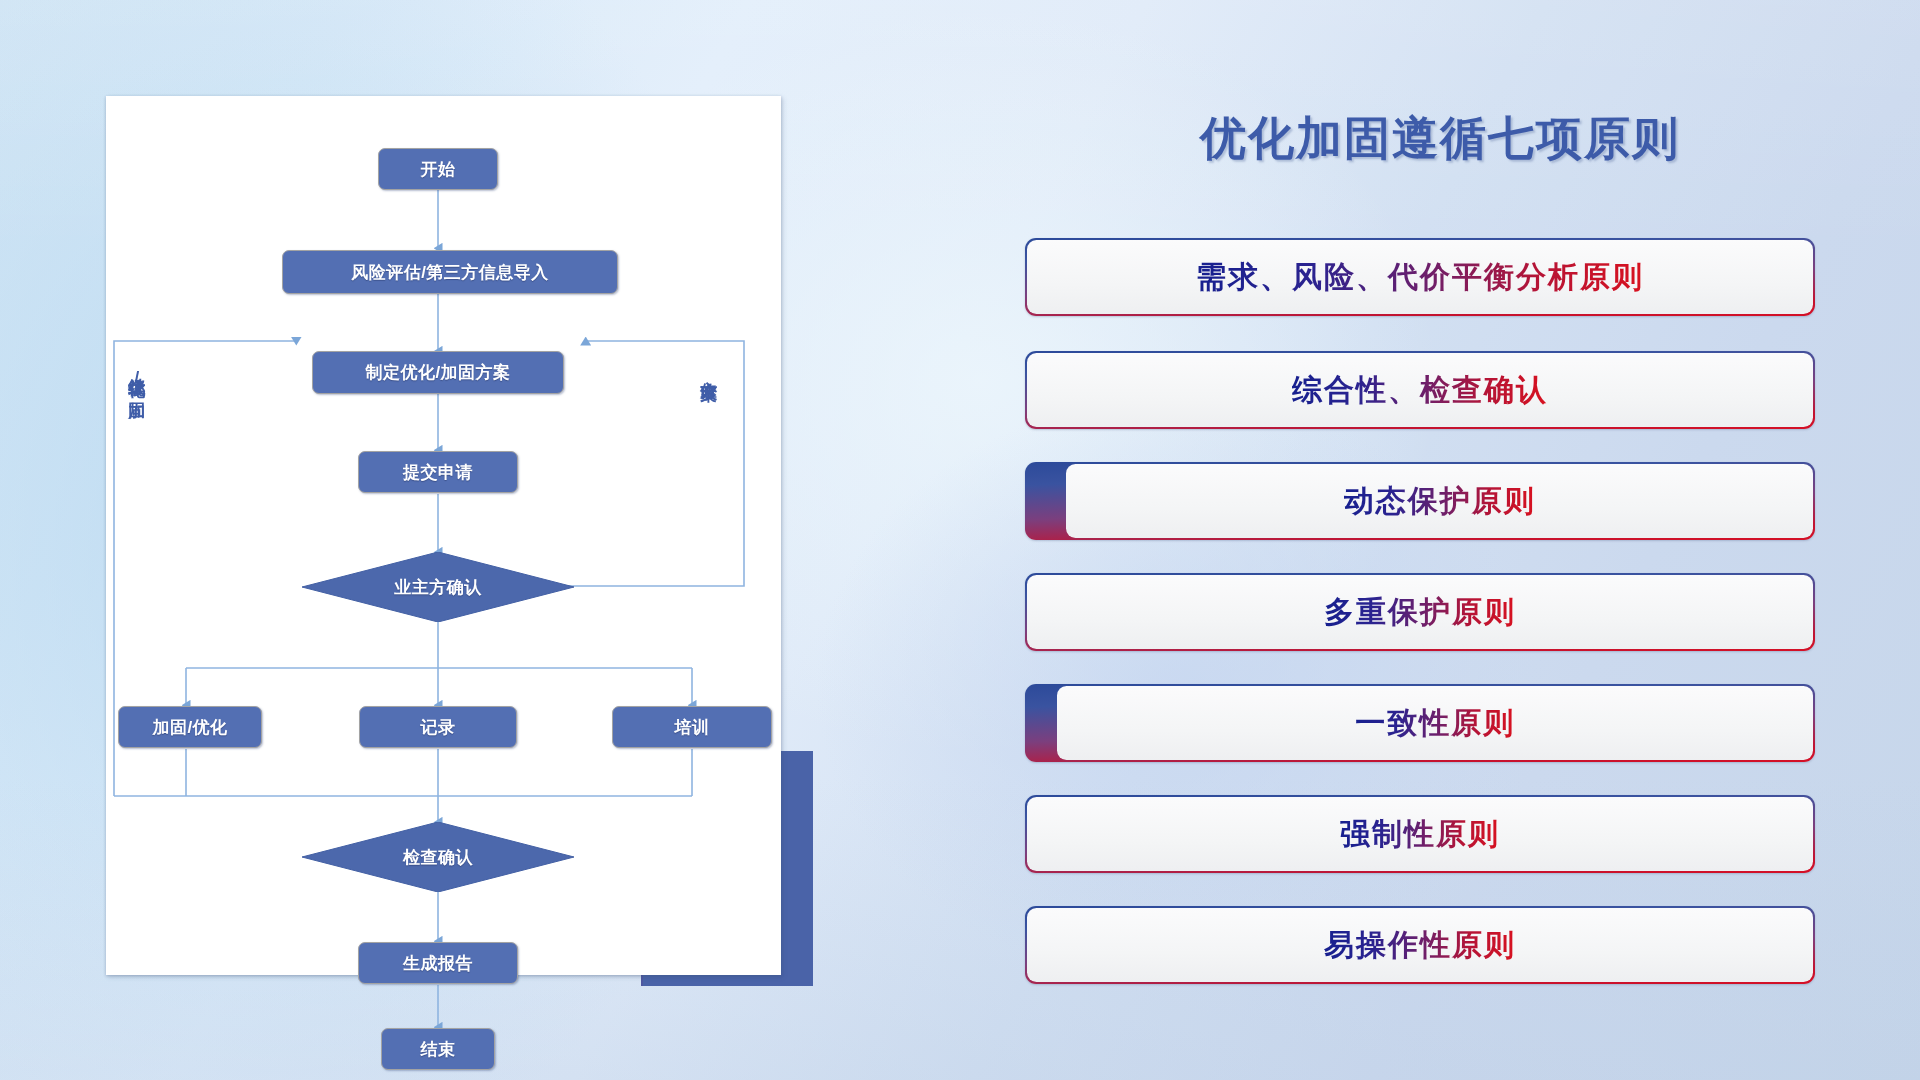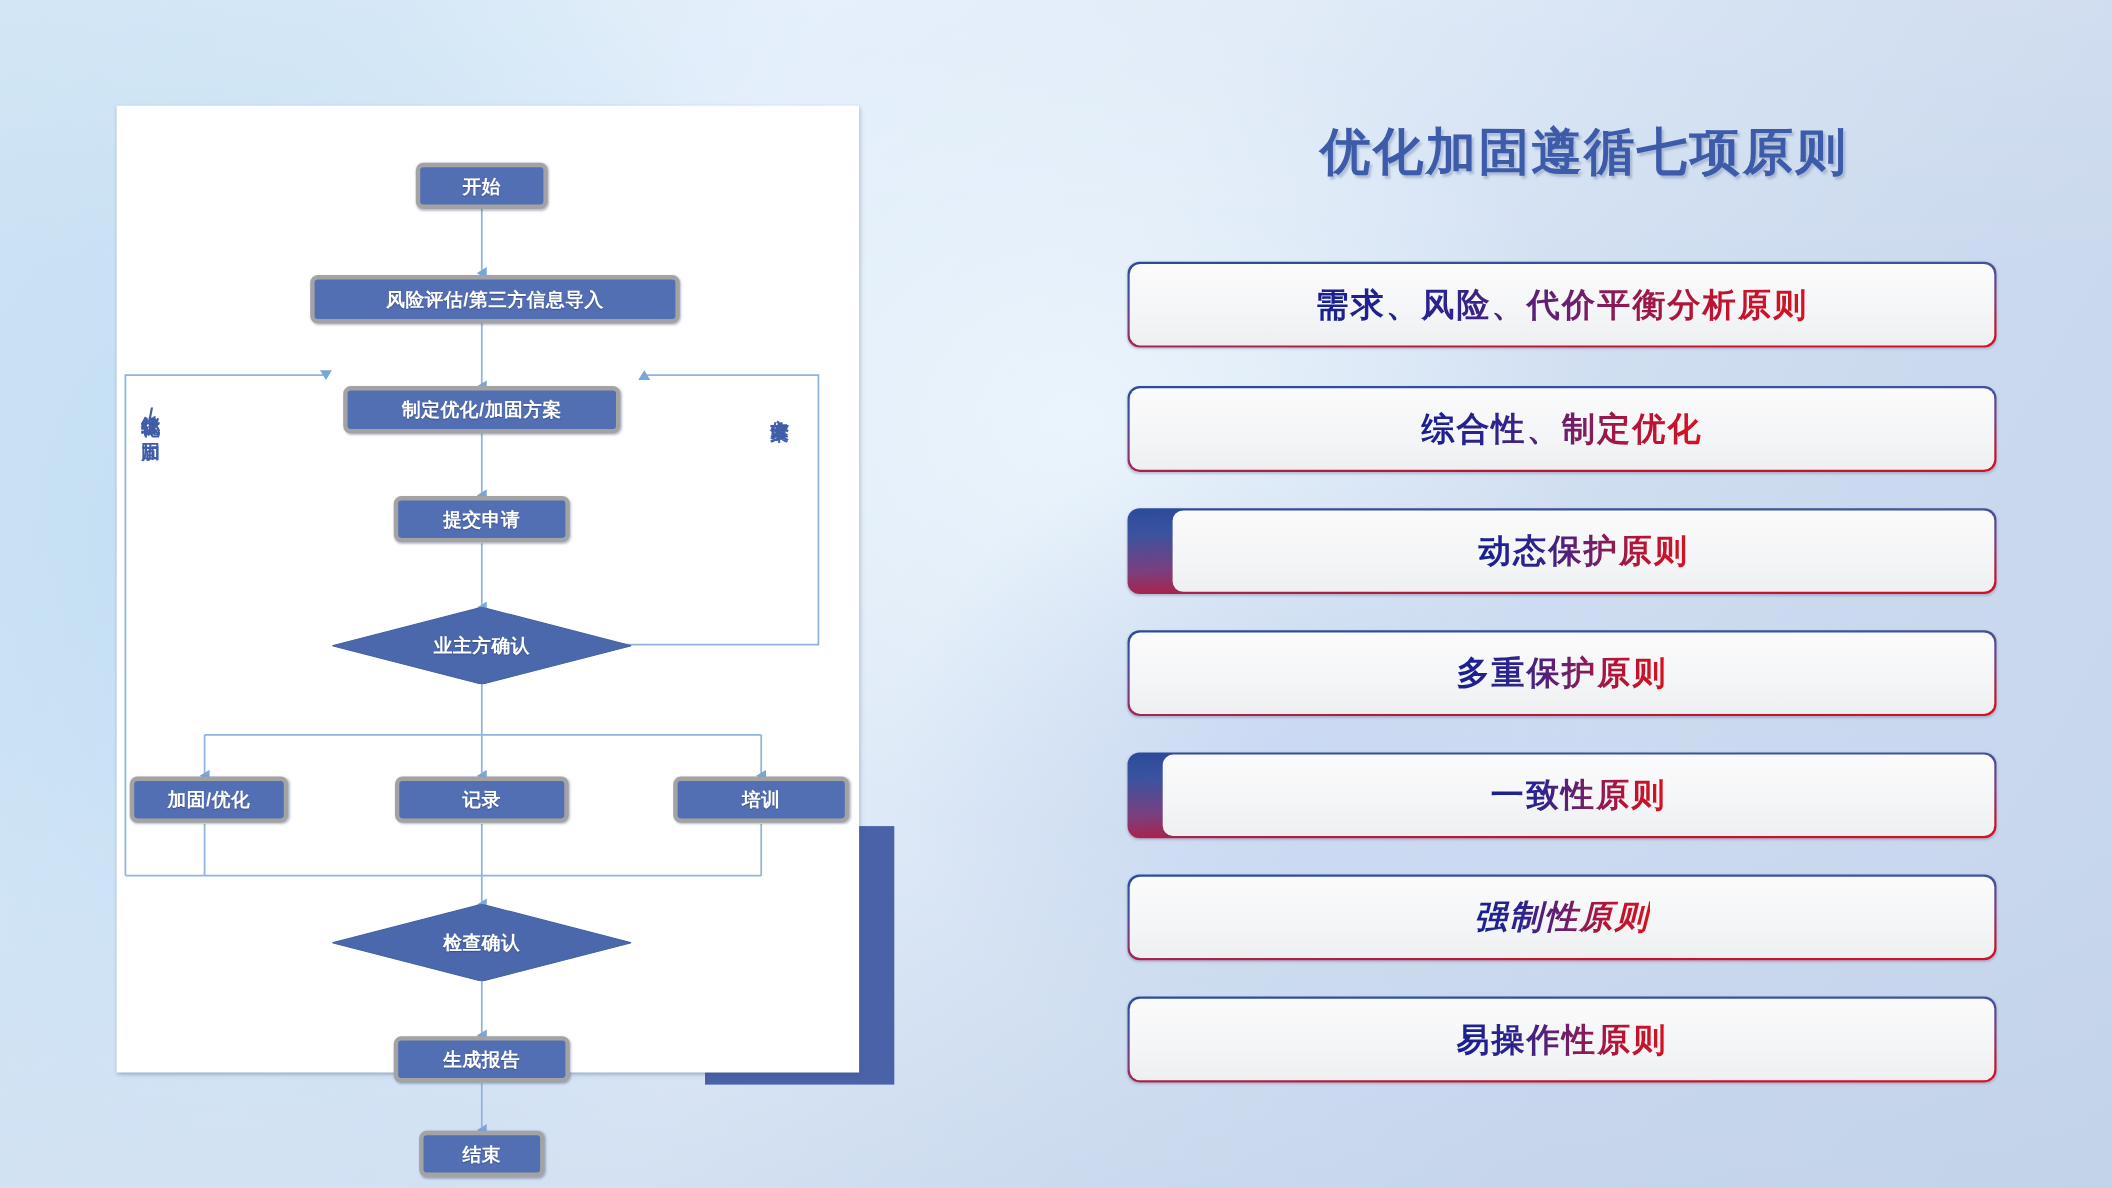--- a/index.html
+++ b/index.html
@@ -64,21 +64,21 @@
   #flow-canvas {
     position: absolute;
     inset: 0;
   }
 
   
   .node {
     position: absolute;
     box-sizing: border-box;
     background: #536fb3;
-    border: 4px solid #a3a3a3;
+    border: 1px solid #a3a3a3;
     border-radius: 7px;
     color: #ffffff;
     font-size: 17px;
     font-weight: 700;
     display: flex;
     align-items: center;
     justify-content: center;
     white-space: nowrap;
     letter-spacing: 0.5px;
     z-index: 6;
@@ -268,21 +268,21 @@
     <div id="deck-title">优化加固遵循七项原则</div>
 
     <div class="p-card" style="top:238px;">
       <div class="p-card-inner">
         <span class="p-text">需求、风险、代价平衡分析原则</span>
       </div>
     </div>
 
     <div class="p-card" style="top:351px;">
       <div class="p-card-inner">
-        <span class="p-text">综合性、制定优化</span>
+        <span class="p-text">综合性、检查确认</span>
       </div>
     </div>
 
     <div class="p-card" style="top:462px;padding-left:41px;">
       <div class="p-card-inner">
         <span class="p-text">动态保护原则</span>
       </div>
     </div>
 
     <div class="p-card" style="top:573px;">
@@ -290,21 +290,21 @@
         <span class="p-text">多重保护原则</span>
       </div>
     </div>
 
     <div class="p-card" style="top:684px;padding-left:32px;">
       <div class="p-card-inner">
         <span class="p-text">一致性原则</span>
       </div>
     </div>
 
-    <div class="p-card" style="top:795px;font-style:italic;">
+    <div class="p-card" style="top:795px;">
       <div class="p-card-inner">
         <span class="p-text">强制性原则</span>
       </div>
     </div>
 
     <div class="p-card" style="top:906px;">
       <div class="p-card-inner">
         <span class="p-text">易操作性原则</span>
       </div>
     </div>

